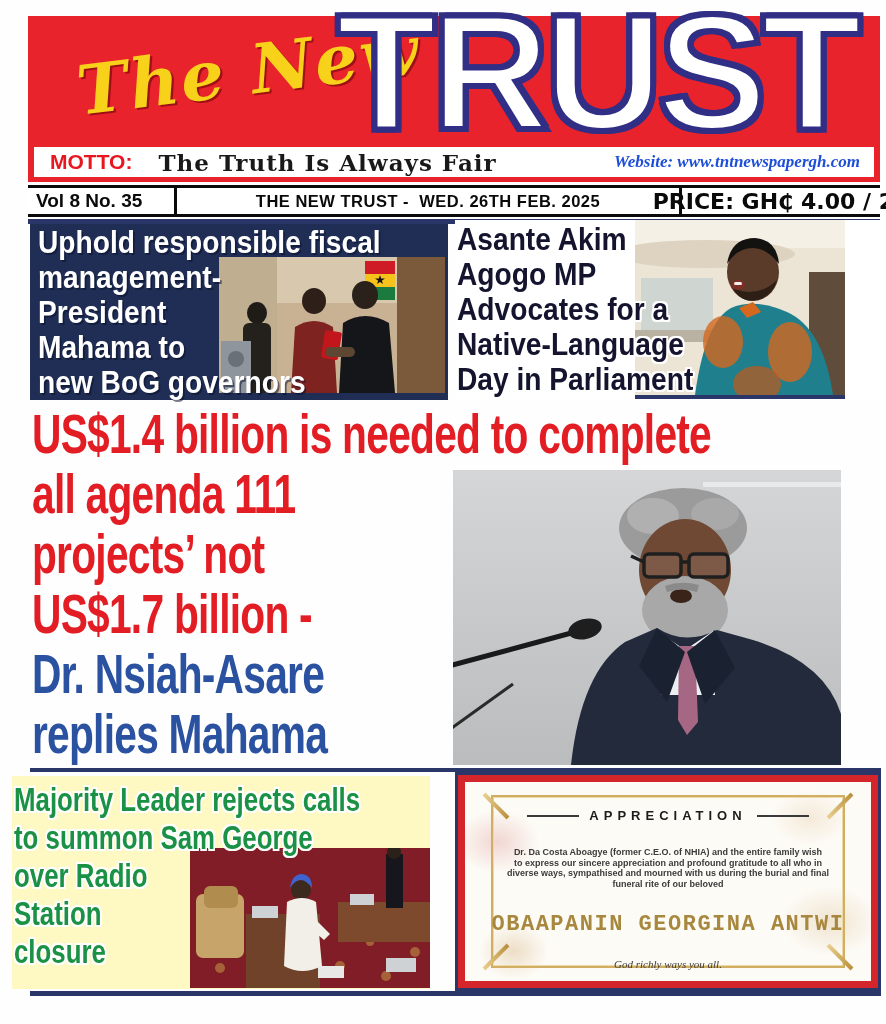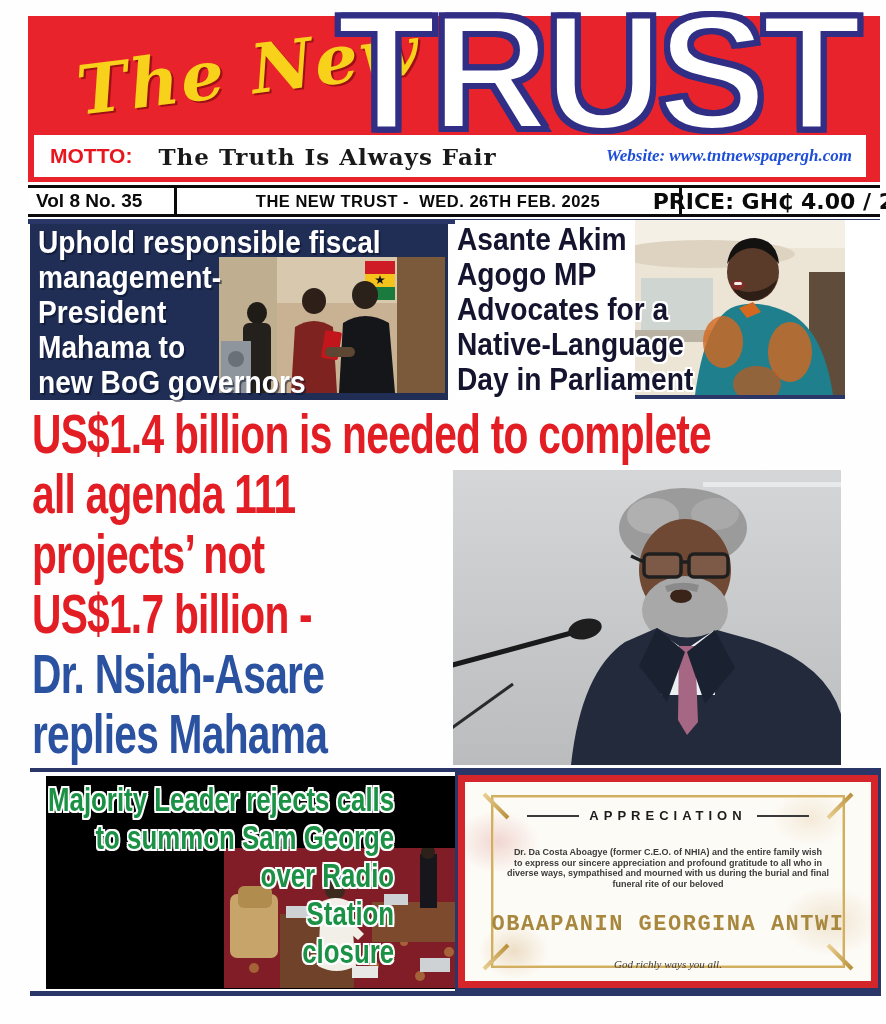--- a/index.html
+++ b/index.html
@@ -8,21 +8,21 @@
 
   
   .banner{position:absolute;left:28px;top:16px;width:852px;height:166px;background:#e8232b;}
   .brand-script{position:absolute;left:48px;top:14px;font-family:"DejaVu Serif",serif;
         font-style:italic;font-weight:bold;font-size:68px;color:#f8d11a;
         transform:rotate(-7deg);text-shadow:2px 2px 0 #9c1016;letter-spacing:2px;white-space:nowrap;}
   .brand-main{position:absolute;left:308px;top:-26px;font-size:165px;line-height:1;
         font-weight:bold;color:#ffffff;letter-spacing:-6px;white-space:nowrap;
         -webkit-text-stroke:6px #312f85;
         text-shadow:3px 3px 0 #312f85,-3px -3px 0 #312f85,3px -3px 0 #312f85,-3px 3px 0 #312f85;}
-  .motto-strip{position:absolute;left:6px;right:14px;bottom:5px;height:42px;background:#ffffff;
+  .motto-strip{position:absolute;left:6px;right:6px;bottom:5px;height:30px;background:#ffffff;
         display:flex;align-items:center;}
   .motto-label{color:#e8161f;font-weight:bold;font-size:21px;margin-left:16px;white-space:nowrap;}
   .motto-text{font-family:"DejaVu Serif",serif;font-weight:bold;font-size:23px;
         color:#191919;margin-left:26px;white-space:nowrap;letter-spacing:1px;}
   .website{margin-left:auto;margin-right:14px;font-family:"Liberation Serif",serif;
         font-style:italic;font-weight:bold;font-size:17px;color:#1d4ed8;white-space:nowrap;}
 
   
   .info-bar{position:absolute;left:28px;top:185px;width:852px;height:26px;background:#fff;
         border-top:3px solid #0a0a0a;border-bottom:3px solid #0a0a0a;display:flex;align-items:center;}
@@ -52,21 +52,21 @@
   .outline-white{text-shadow:-2px -2px 0 #fff,2px -2px 0 #fff,-2px 2px 0 #fff,2px 2px 0 #fff,
         -2px 0 0 #fff,2px 0 0 #fff,0 -2px 0 #fff,0 2px 0 #fff;}
 
   .main-headline{position:absolute;left:32px;top:404px;z-index:2;transform:scaleX(.74);
         transform-origin:0 0;font-weight:bold;font-size:55px;line-height:60px;
         letter-spacing:-1px;white-space:nowrap;}
   .hl-red{color:#e31d24;}
   .hl-blue{color:#2b52a0;}
   .photo-main{position:absolute;left:453px;top:470px;width:388px;height:295px;overflow:hidden;}
 
-  .story-bl{position:absolute;left:46px;top:776px;width:418px;height:213px;background:#000000;text-align:right;}
+  .story-bl{position:absolute;left:12px;top:776px;width:418px;height:213px;background:#fef9c3;}
   .story-bl .hl{position:absolute;left:2px;top:4px;z-index:2;transform:scaleX(.76);
         transform-origin:0 0;font-weight:bold;font-size:34px;line-height:38px;color:#1a9144;
         white-space:nowrap;}
   .photo-bl{position:absolute;left:178px;top:72px;width:240px;height:140px;overflow:hidden;}
 
   
   .card{position:absolute;left:455px;top:772px;width:426px;height:219px;background:#2b3668;
         padding:3px;box-sizing:border-box;z-index:3;}
   .card-red{width:100%;height:100%;box-sizing:border-box;border:7px solid #d4252b;
         position:relative;overflow:hidden;

